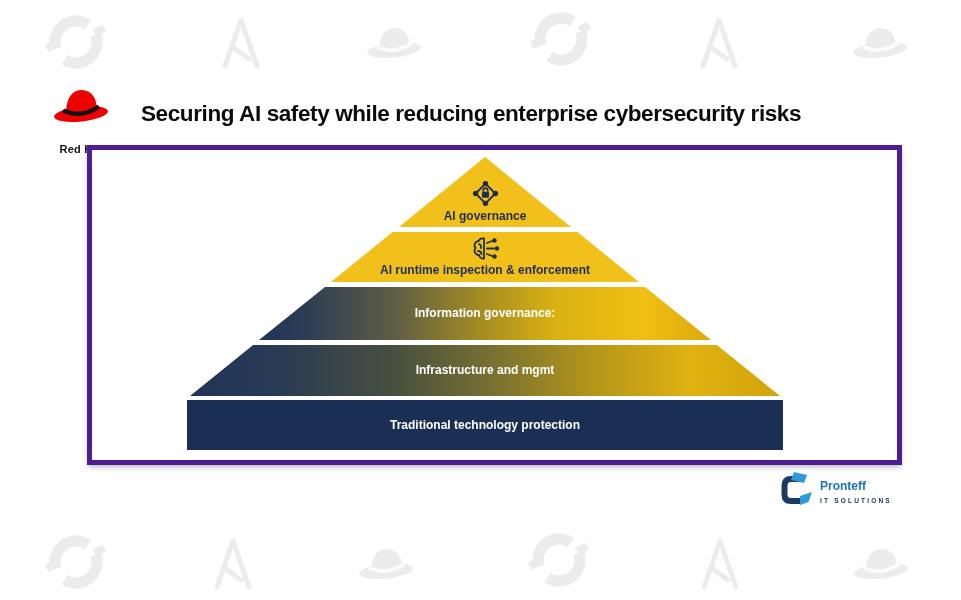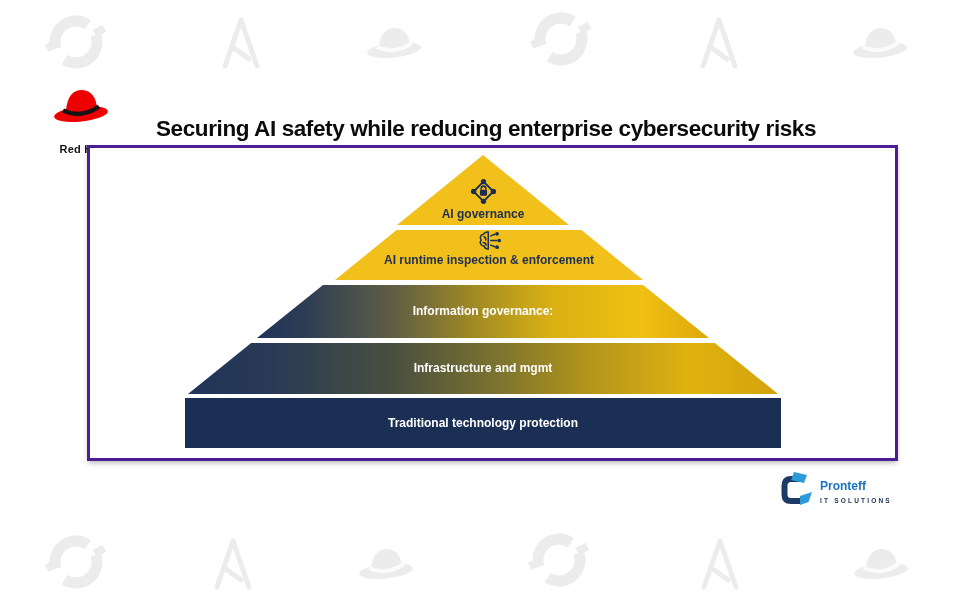--- a/index.html
+++ b/index.html
@@ -6,39 +6,39 @@
   body{
     width:961px;height:600px;position:relative;overflow:hidden;
     background:#ffffff;font-family:"Liberation Sans",sans-serif;
   }
   .wm{position:absolute;}
   
   .redhat-logo{position:absolute;left:49px;top:86px;width:64px;text-align:center;}
   .rh-word{font-size:11px;font-weight:bold;color:#131313;margin-top:17px;letter-spacing:0.2px;}
   
   .title{
-    position:absolute;left:141px;top:101px;width:740px;margin:15px;
+    position:absolute;left:141px;top:101px;width:740px;margin:0;
     font-size:22.5px;font-weight:bold;color:#0b0b0b;letter-spacing:-0.4px;
   }
   
   .card{
     position:absolute;left:87px;top:145px;width:805px;height:310px;
-    background:#ffffff;border:3px solid #4c1d95;
+    background:#ffffff;border:5px solid #4c1d95;
     box-shadow:0 3px 5px -1px rgba(0,0,0,0.28);
   }
   .layer{position:absolute;display:flex;flex-direction:column;align-items:center;
     text-align:center;color:#ffffff;font-weight:bold;font-size:12px;}
   .layer .lbl{line-height:15px;}
   .gold-text{color:#1C2E54;}
   .l1{left:307px;top:7px;width:172px;height:70px;
     clip-path:polygon(50% 0,100% 100%,0 100%);
     background:#F2C01B;justify-content:flex-end;padding-bottom:3px;box-sizing:border-box;}
-  .l2{left:245px;top:82px;width:308px;height:50px;
+  .l2{left:239px;top:82px;width:308px;height:50px;
     clip-path:polygon(20% 0,80% 0,100% 100%,0 100%);
-    background:#F2C01B;justify-content:flex-end;padding-bottom:12px;box-sizing:border-box;}
+    background:#F2C01B;justify-content:flex-end;padding-bottom:4px;box-sizing:border-box;}
   .l3{left:167px;top:137px;width:452px;height:53px;
     clip-path:polygon(14.6% 0,85.4% 0,100% 100%,0 100%);
     background:linear-gradient(90deg,#203459 0%,#2B3C55 10%,#5F5D44 30%,#A08A24 48%,#D9B013 65%,#F0C013 85%,#DCA90C 100%);
     justify-content:center;}
   .l4{left:98px;top:195px;width:590px;height:51px;
     clip-path:polygon(10.7% 0,89.3% 0,100% 100%,0 100%);
     background:linear-gradient(90deg,#203459 0%,#283A55 14%,#49503F 35%,#7A7230 52%,#B3951A 68%,#E0B210 85%,#D3A30C 100%);
     justify-content:center;}
   .l5{left:95px;top:250px;width:596px;height:50px;
     background:#1B2F55;justify-content:center;}

